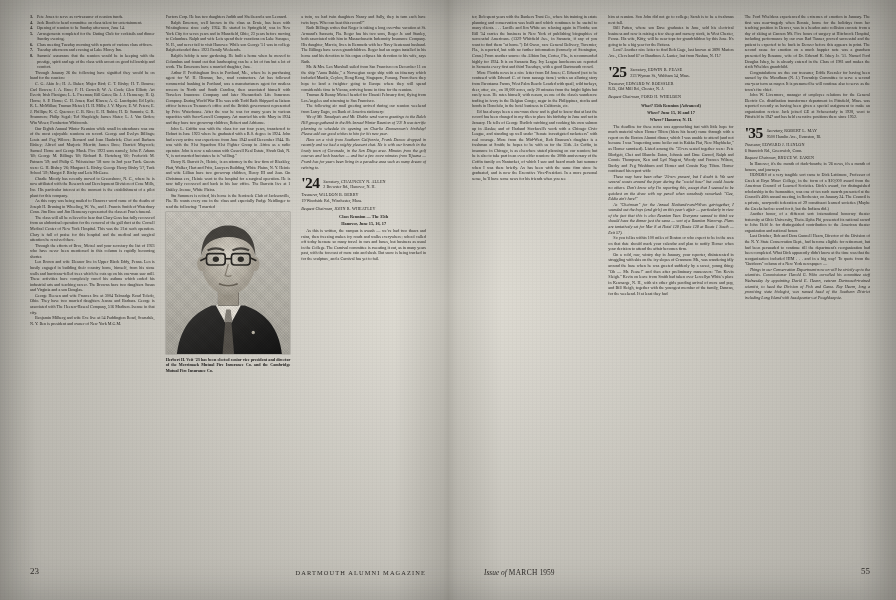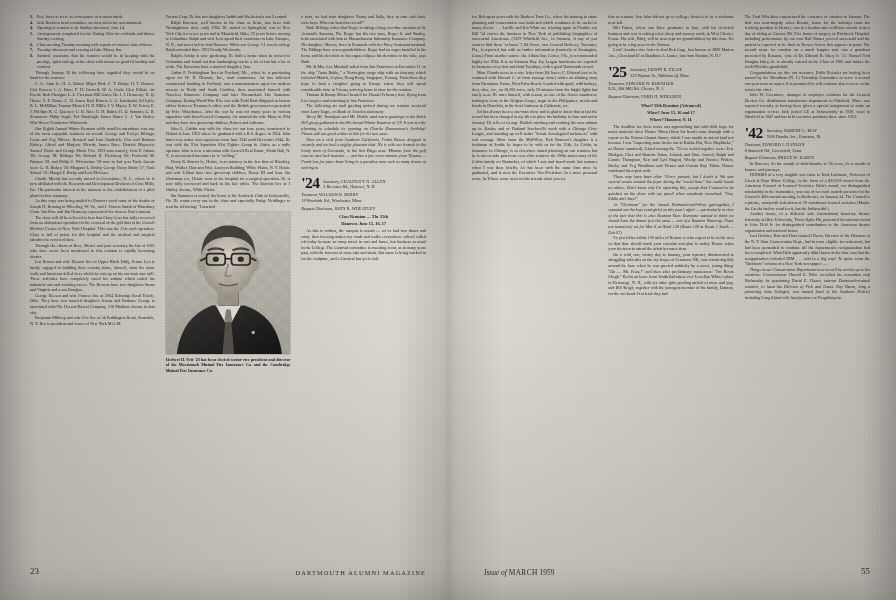--- a/index.html
+++ b/index.html
@@ -289,21 +289,21 @@
         <p>On a cold, raw, wintry day in January, your reporter, disinterested in struggling with skis on the icy slopes of Cranmore Mt., was wandering idly around the base when he was greeted suddenly by a sweet, young thing: "Oh — Mr. Pease!" and then after preliminary maneuvers: "I'm Kevin Sleigh." Kevin on leave from Smith had taken over Lewellyn White's place in Kearsarge, N. H., with six other girls pending arrival of more and pop, and Bill Sleigh, together with the youngest member of the family, Duncan, for the weekend. If at least they had</p>
       </div>
 
       <div class="col">
         <p class="noind">The Ford Wheldens experienced the extremes of emotion in January. The first was near-tragedy when Bonnie, home for the holidays from her teaching position in Denver, was in a headon auto collision enroute from a day of skiing at Cannon Mt. Five hours of surgery at Hitchcock Hospital, including performance by our own Rad Tanner, proved successful and the patient is expected to be back in Denver before this appears in print. The second cause for emotion on a much happier note was a grandson presented by Rosanne, wife of Dr. Edward K. Isbey Jr. '51. Named Ford Douglas Isbey, he is already entered in the Class of 1981 and makes the sixth Whelden grandchild.</p>
         <p>Congratulations are due our treasurer, Eddie Roessler for having been named by the Mendham (N. J.) Township Committee to serve a second one-year term as mayor. It is presumed he will continue also to serve as the town's fire chief.</p>
         <p>John W. Livermore, manager of employee relations for the General Electric Co. distribution transformer department in Pittsfield, Mass. was reported recently as having been given a special assignment to make an organization review. Jack joined GE at Schenectady in 1928, went to Pittsfield in 1947 and has held executive positions there since 1952.</p>
 
         <div class="classhead">
           <div class="ch-top">
-            <div class="ch-year">'42</div>
+            <div class="ch-year">'35</div>
             <div class="ch-sec">
               <span class="lab">Secretary,</span>
               <span class="caps">ROBERT L. MAY</span><br>
               <span>9500 Hamlin Ave., Evanston, Ill.</span>
             </div>
           </div>
           <div class="ch-line">
             <span class="lab">Treasurer,</span>
             <span class="caps">EDWARD J. HANLON</span><br>
             <span>6 Stanwich Rd., Greenwich, Conn.</span>

